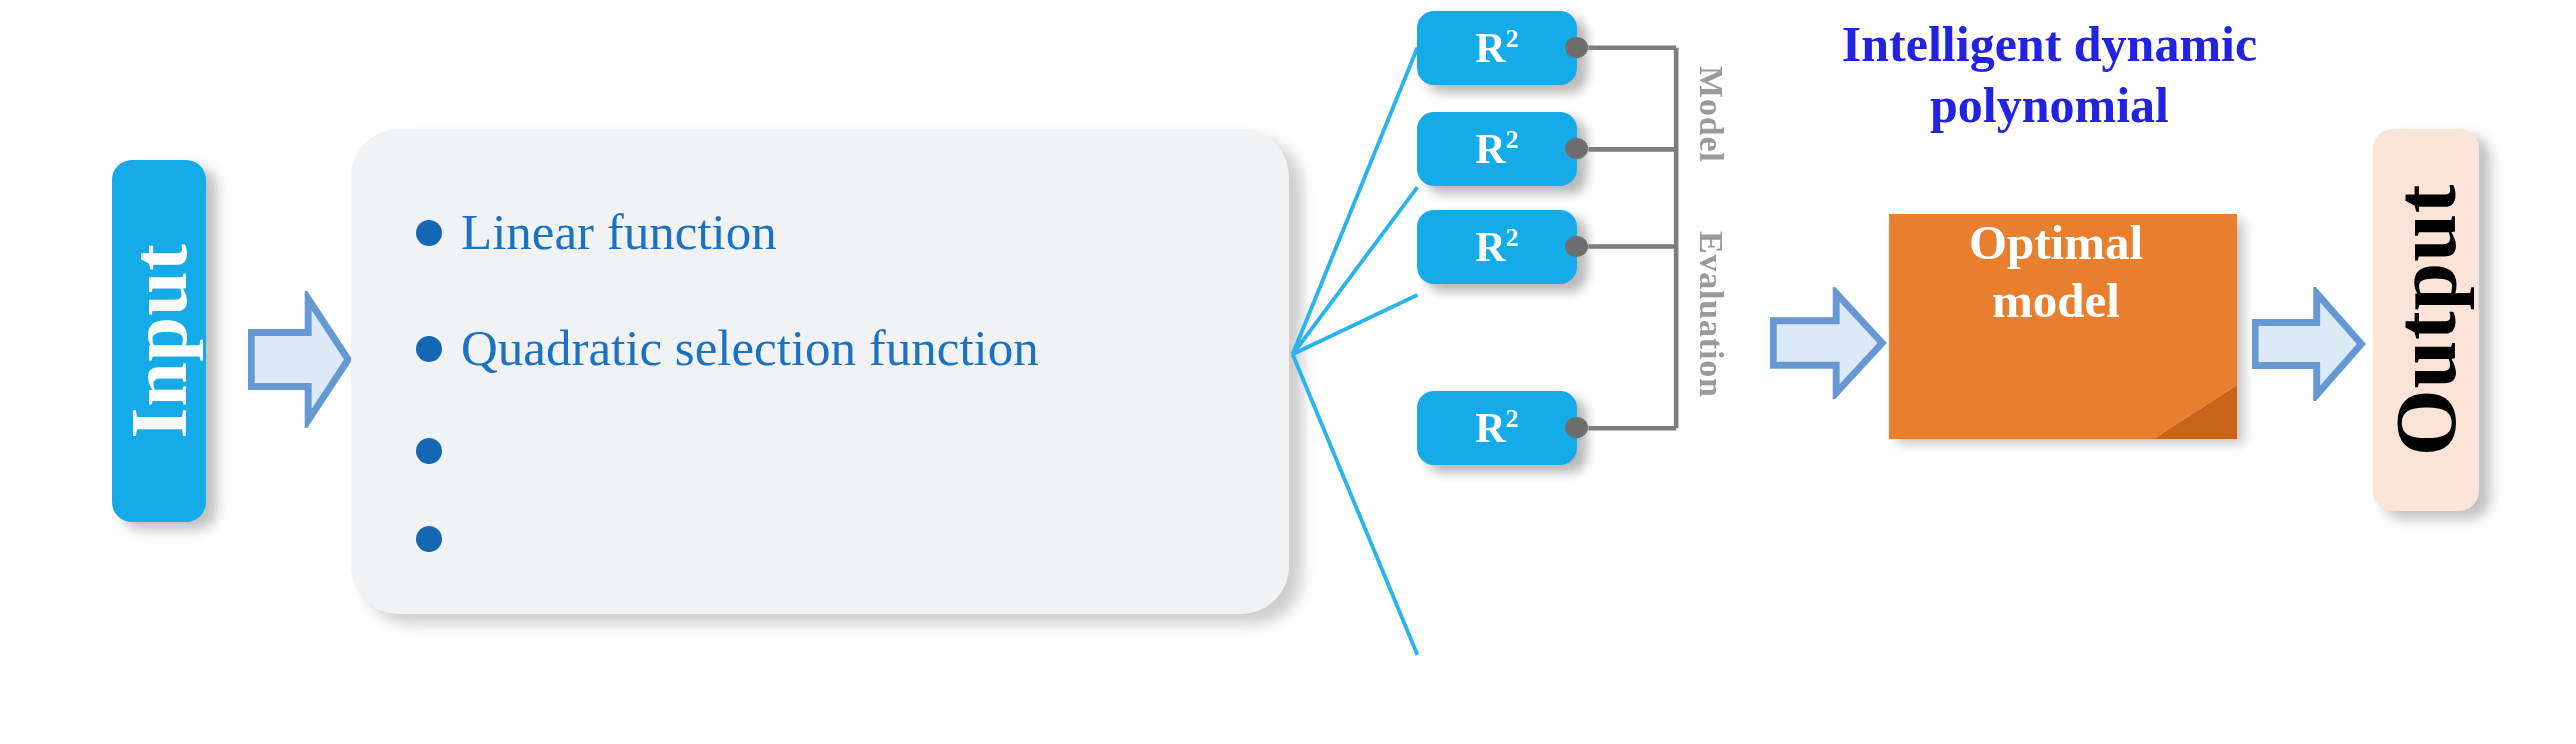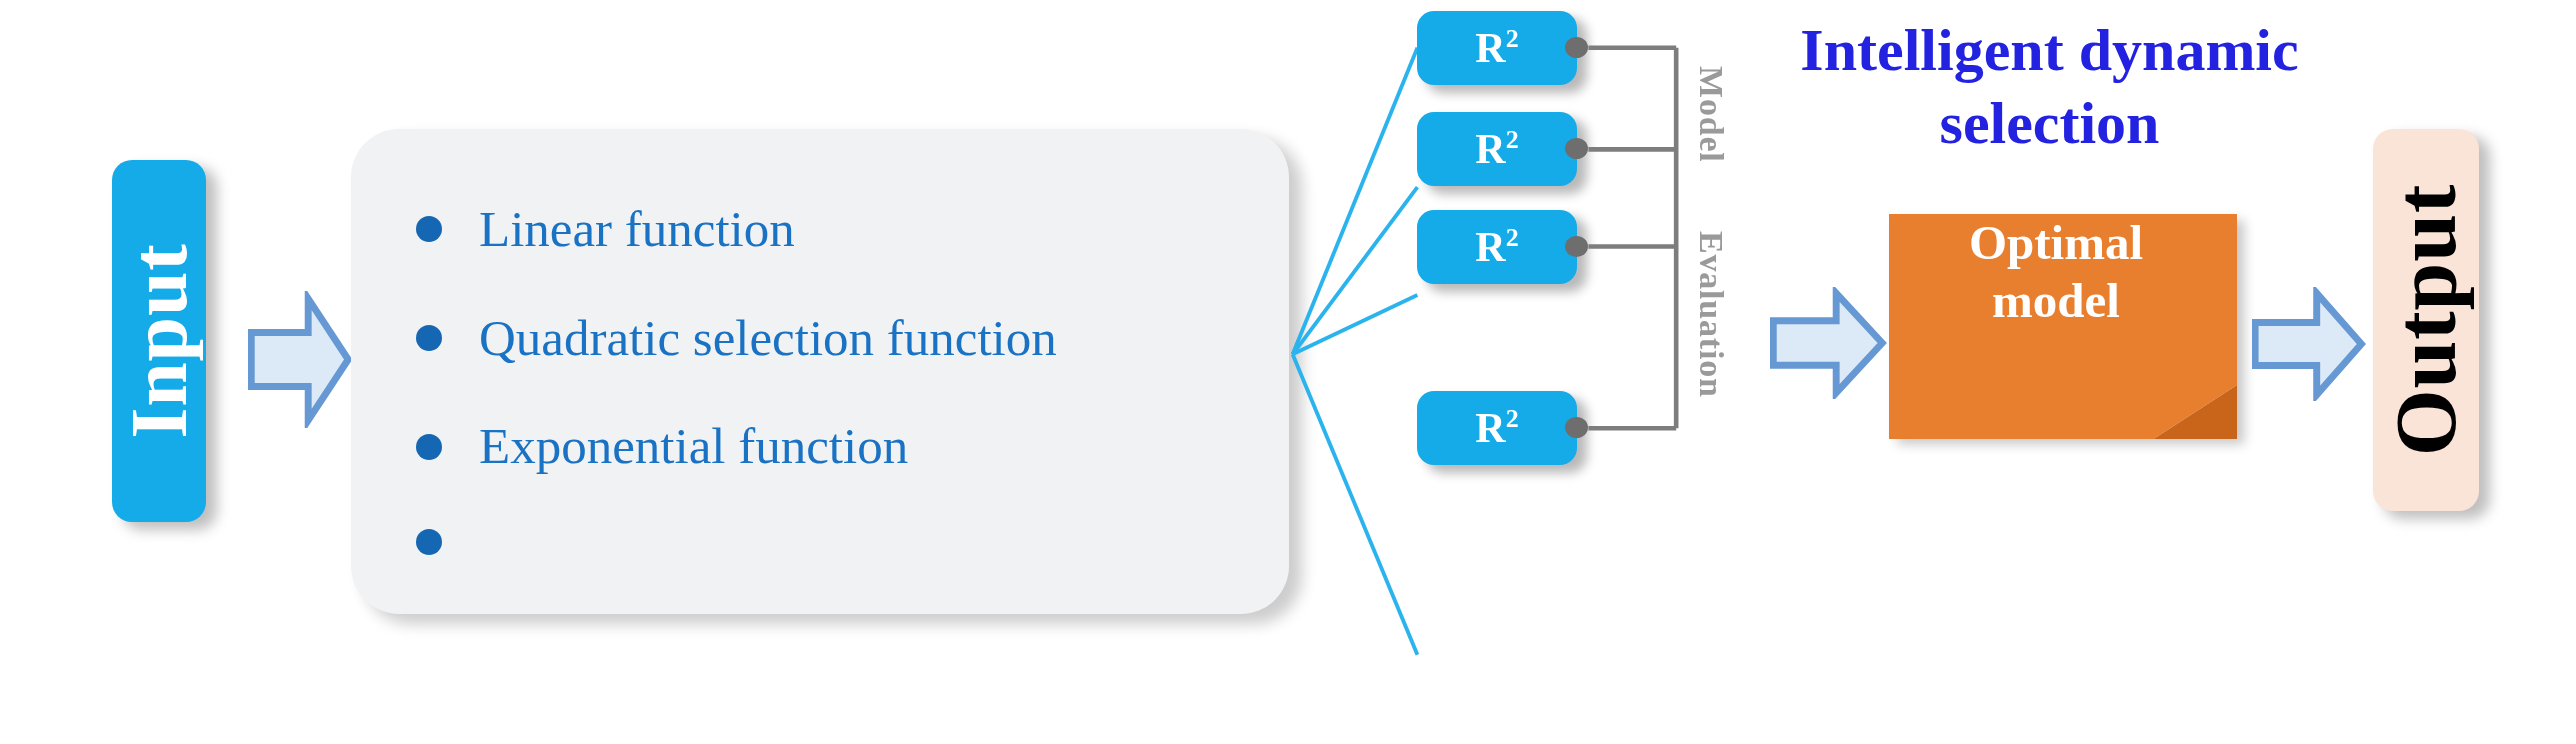--- a/index.html
+++ b/index.html
@@ -79,21 +79,21 @@
     top: 46px;
     right: 31px;
     bottom: 31px;
     display: flex;
     flex-direction: column;
     justify-content: space-around;
   }
   .func-item {
     display: flex;
     align-items: center;
-    gap: 37px;
+    gap: 19px;
   }
   .func-bullet {
     width: 26px;
     height: 26px;
     border-radius: 50%;
     background: #1667b3;
     flex: 0 0 auto;
   }
   .func-label {
     color: #1a72c4;
@@ -168,21 +168,21 @@
 
   
   #selection-title {
     position: absolute;
     left: 1772px;
     top: 14px;
     width: 555px;
     text-align: center;
     color: #2222e0;
     font-weight: bold;
-    font-size: 60px;
+    font-size: 50px;
     line-height: 1.22;
   }
 
   
   #optimal-model {
     position: absolute;
     left: 1889px;
     top: 214px;
     width: 348px;
     height: 225px;
@@ -239,21 +239,20 @@
         <span class="func-label">Linear function</span>
       </div>
 
       <div class="func-item">
         <span class="func-bullet"></span>
         <span class="func-label">Quadratic selection function</span>
       </div>
 
       <div class="func-item">
         <span class="func-bullet"></span>
-        <span class="func-label">Exponential function</span>
       </div>
 
       <div class="func-item">
         <span class="func-bullet"></span>
       </div>
 
     </div>
   </div>
 
   <svg id="fan-lines" viewBox="0 0 3344 966">
@@ -293,21 +292,21 @@
       <line x1="2062" y1="556" x2="2176" y2="556"></line>
       <line x1="2176" y1="62" x2="2176" y2="556"></line>
     </g>
   </svg>
 
   <div class="eval-vtext" style="left:1730px; top:66px;">Model</div>
   <div class="eval-vtext" style="left:1730px; top:231px;">Evaluation</div>
 
   <div id="selection-title">
     <div>Intelligent dynamic</div>
-    <div>selection</div>
+    <div>polynomial</div>
   </div>
 
   <svg class="block-arrow" style="left:1770px; top:287px;" width="117" height="112" viewBox="0 0 152 146">
     <polygon points="4,44 86,44 86,8 146,73 86,138 86,102 4,102" fill="#dce9f7" stroke="#6699d4" stroke-width="9" stroke-linejoin="miter"></polygon>
   </svg>
 
   <div id="optimal-model">
     <div class="om-body"></div>
     <div class="om-fold"></div>
     <div class="om-text">

